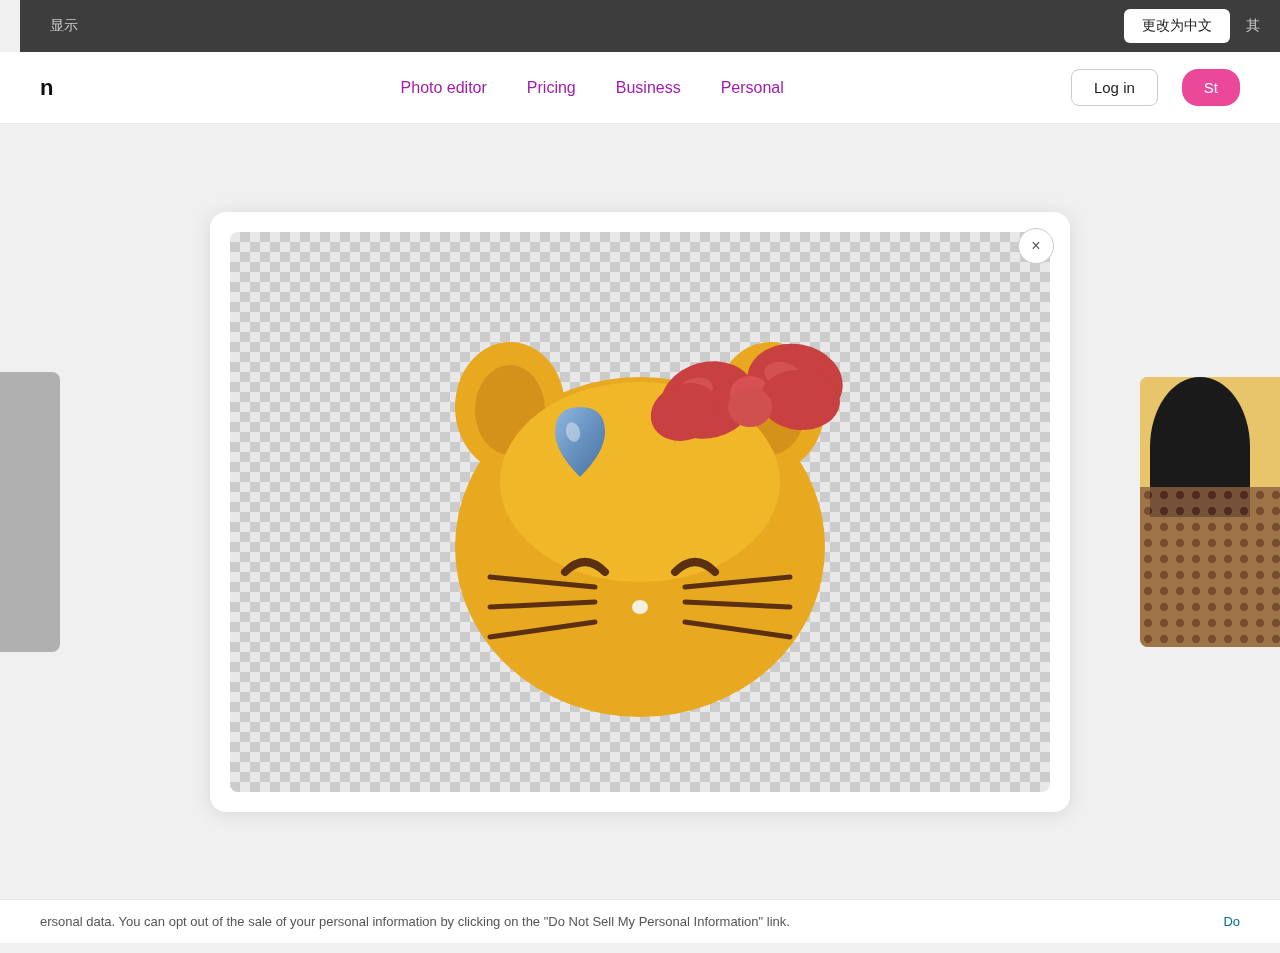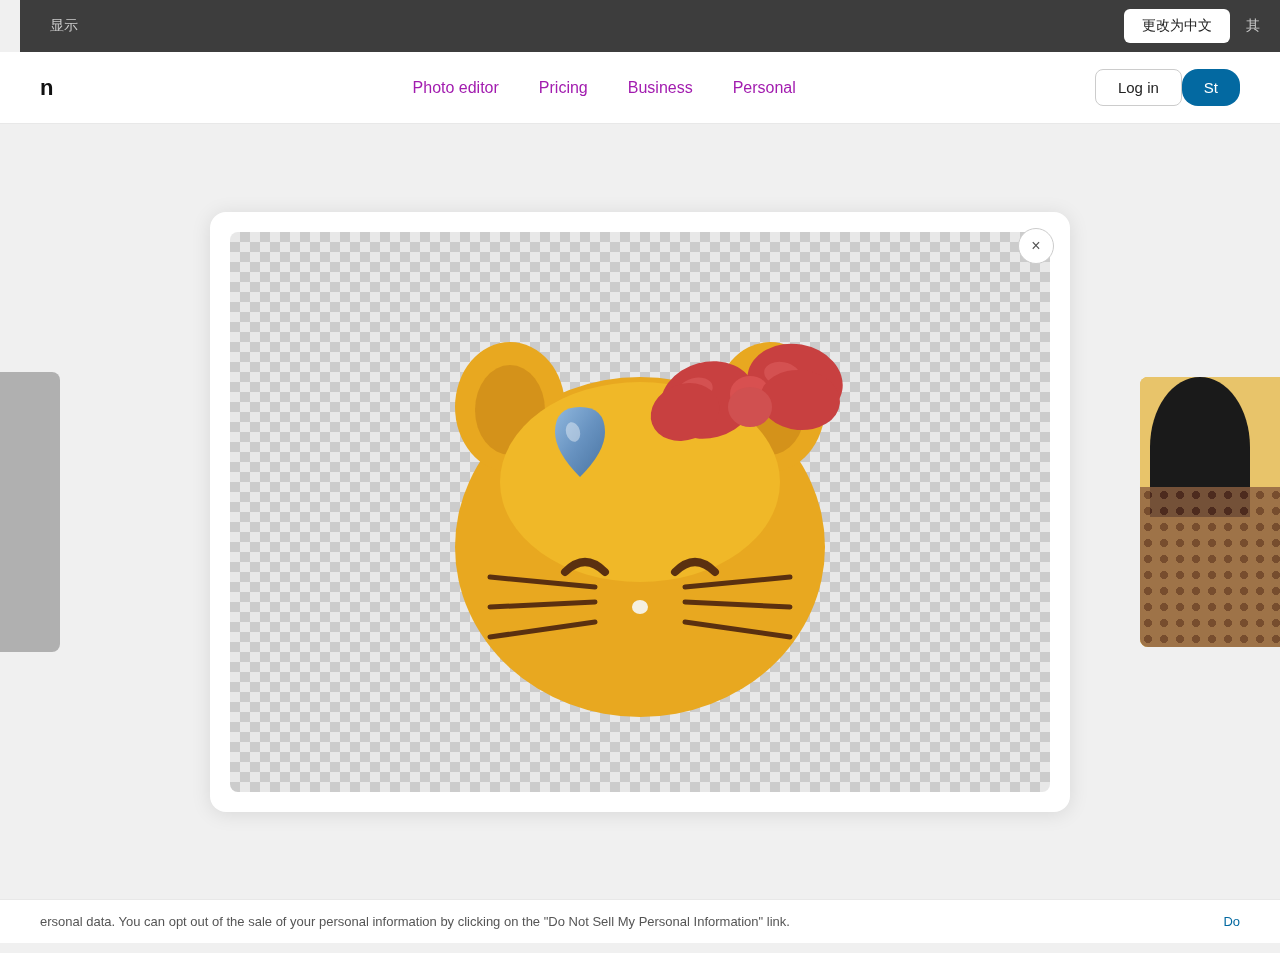--- a/index.html
+++ b/index.html
@@ -63,34 +63,34 @@
     }
     .navbar-nav a {
       text-decoration: none;
       color: #a21caf;
       font-size: 16px;
       font-weight: 400;
     }
     .navbar-actions {
       display: flex;
       align-items: center;
-      gap: 0;
+      gap: 24px;
     }
     .btn-login {
       background: white;
       border: 1.5px solid #ccc;
       border-radius: 8px;
       padding: 9px 22px;
       font-size: 15px;
       cursor: pointer;
       color: #222;
       font-weight: 400;
     }
     .btn-start {
-      background: #0369a1;
+      background: #ec4899;
       border: none;
       border-radius: 16px;
       padding: 10px 22px;
       font-size: 15px;
       cursor: pointer;
       color: white;
       font-weight: 500;
     }
 
     

